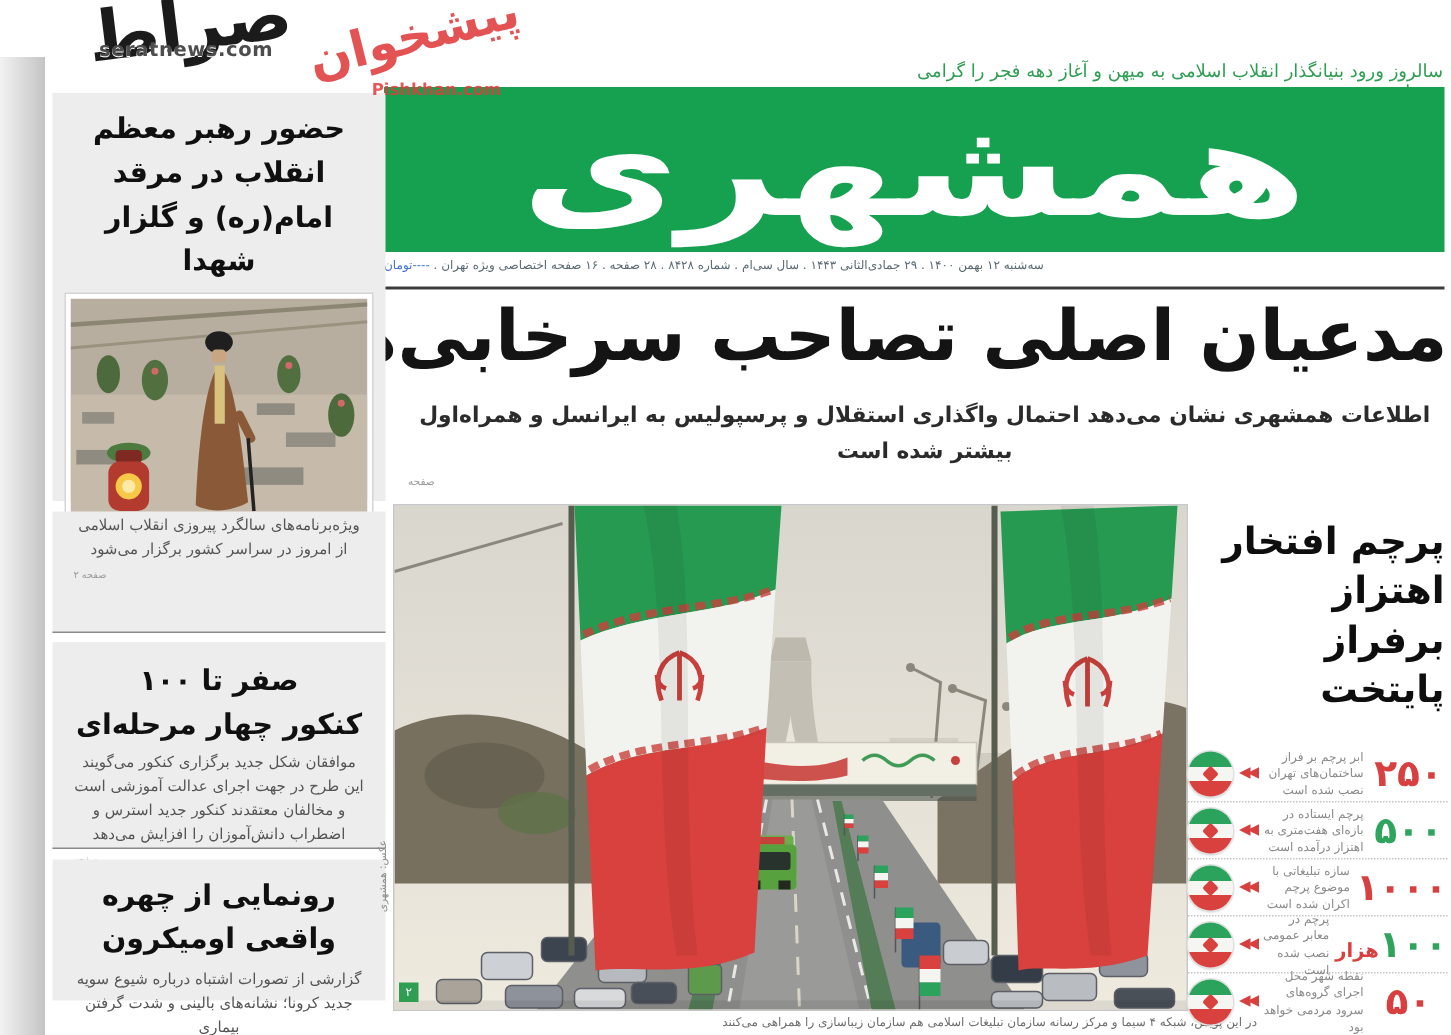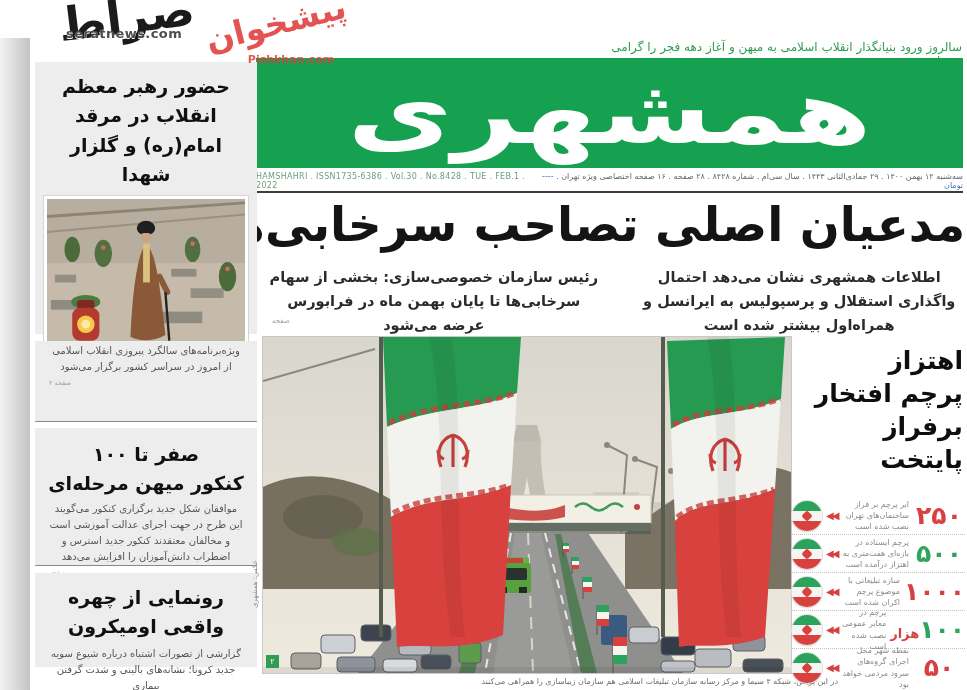--- a/index.html
+++ b/index.html
@@ -96,29 +96,27 @@
   <div class="pishkhan">
     <div class="pish-script">پیشخوان</div>
     <div class="pish-domain">Pishkhan.com</div>
   </div>
 
   <div class="tagline">سالروز ورود بنیانگذار انقلاب اسلامی به میهن و آغاز دهه فجر را گرامی می‌داریم</div>
   <div class="nameplate">
     <span>همشهری</span>
   </div>
   <div class="infoline">
-    <span class="info-en">HAMSHAHRI . ISSN1735-6386 . Vol.30 . No.8428 . TUE . FEB.1 . 2022</span>
     <span class="info-fa"><span>سه‌شنبه ۱۲ بهمن ۱۴۰۰ . ۲۹ جمادی‌الثانی ۱۴۴۳ . سال سی‌ام . شماره ۸۴۲۸ . ۲۸ صفحه . ۱۶ صفحه اختصاصی ویژه تهران .</span> <span class="price">----تومان</span></span>
   </div>
   <div class="rule"></div>
 
   <h1 class="headline">مدعیان اصلی تصاحب سرخابی‌ها</h1>
   <div class="decks">
     <p class="deck">اطلاعات همشهری نشان می‌دهد احتمال واگذاری استقلال و پرسپولیس به ایرانسل و همراه‌اول بیشتر شده است</p>
-    <p class="deck">رئیس سازمان خصوصی‌سازی: بخشی از سهام سرخابی‌ها تا پایان بهمن ماه در فرابورس عرضه می‌شود</p>
   </div>
   <div class="lead-pref">صفحه</div>
 
   <div class="card card1">
     <h2>حضور رهبر معظم انقلاب در مرقد امام(ره) و گلزار شهدا</h2>
     <div class="photo">
       <svg viewBox="0 0 204 162" preserveAspectRatio="none">
         <rect width="204" height="162" fill="#b7ae9f"></rect>
         <line x1="0" y1="18" x2="204" y2="4" stroke="#8d8574" stroke-width="3"></line>
         <line x1="0" y1="34" x2="204" y2="16" stroke="#9a917f" stroke-width="2"></line>
@@ -150,21 +148,21 @@
     </div>
   </div>
 
   <div class="card card2">
     <div class="sub">ویژه‌برنامه‌های سالگرد پیروزی انقلاب اسلامی از امروز در سراسر کشور برگزار می‌شود</div>
     <div class="pref">صفحه ۲</div>
   </div>
 
   <div class="card card3">
     <h2>صفر تا ۱۰۰</h2>
-    <h2 class="t2">کنکور میهن مرحله‌ای</h2>
+    <h2 class="t2">کنکور چهار مرحله‌ای</h2>
     <div class="sub">موافقان شکل جدید برگزاری کنکور می‌گویند این طرح در جهت اجرای عدالت آموزشی است و مخالفان معتقدند کنکور جدید استرس و اضطراب دانش‌آموزان را افزایش می‌دهد</div>
     <div class="pref">صفحه</div>
   </div>
 
   <div class="card card4">
     <h2>رونمایی از چهره واقعی اومیکرون</h2>
     <div class="sub">گزارشی از تصورات اشتباه درباره شیوع سویه جدید کرونا؛ نشانه‌های بالینی و شدت گرفتن بیماری</div>
 
   </div>
 
@@ -324,22 +322,22 @@
       </g>
       <path d="M444,0 C460,80 450,200 464,300 L478,300 C468,200 478,80 466,0 Z" fill="#000" opacity=".06"></path>
       <rect y="330" width="528" height="6" fill="#000" opacity=".07"></rect>
     </svg>
   </div>
   <div class="photo-credit">عکس: همشهری</div>
   <div class="corner-badge">۲</div>
   <div class="photo-caption">در این پویش، شبکه ۴ سیما و مرکز رسانه سازمان تبلیغات اسلامی هم سازمان زیباسازی را همراهی می‌کنند</div>
 
   <div class="rc-title">
+    <div>پرچم افتخار</div>
     <div>اهتزاز</div>
-    <div>پرچم افتخار</div>
     <div>برفراز پایتخت</div>
   </div>
 
   <div class="rc-stats">
     <div class="stat">
       <span class="stat-value red">۲۵۰</span>
       <span class="stat-text">ابر پرچم بر فراز ساختمان‌های تهران نصب شده است</span>
       <span class="chev">◀◀</span>
       <span class="flagchip"></span>
     </div>

